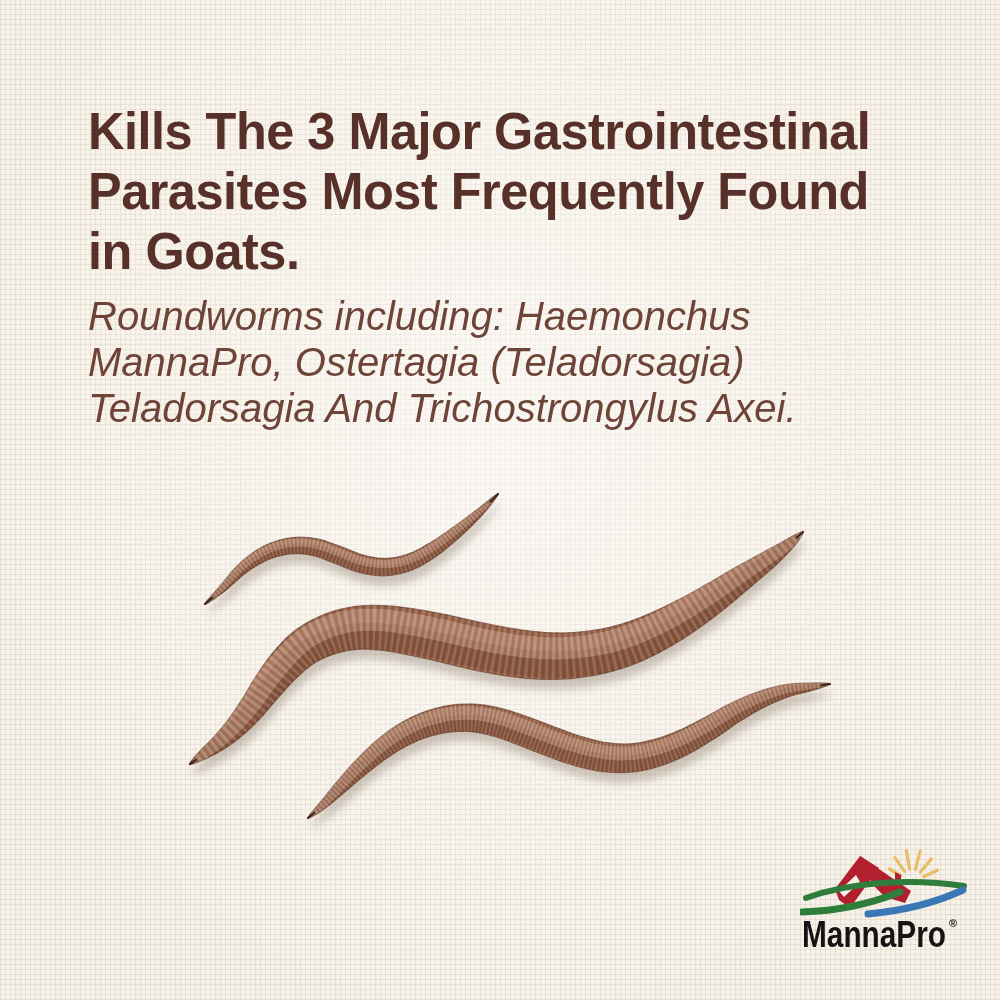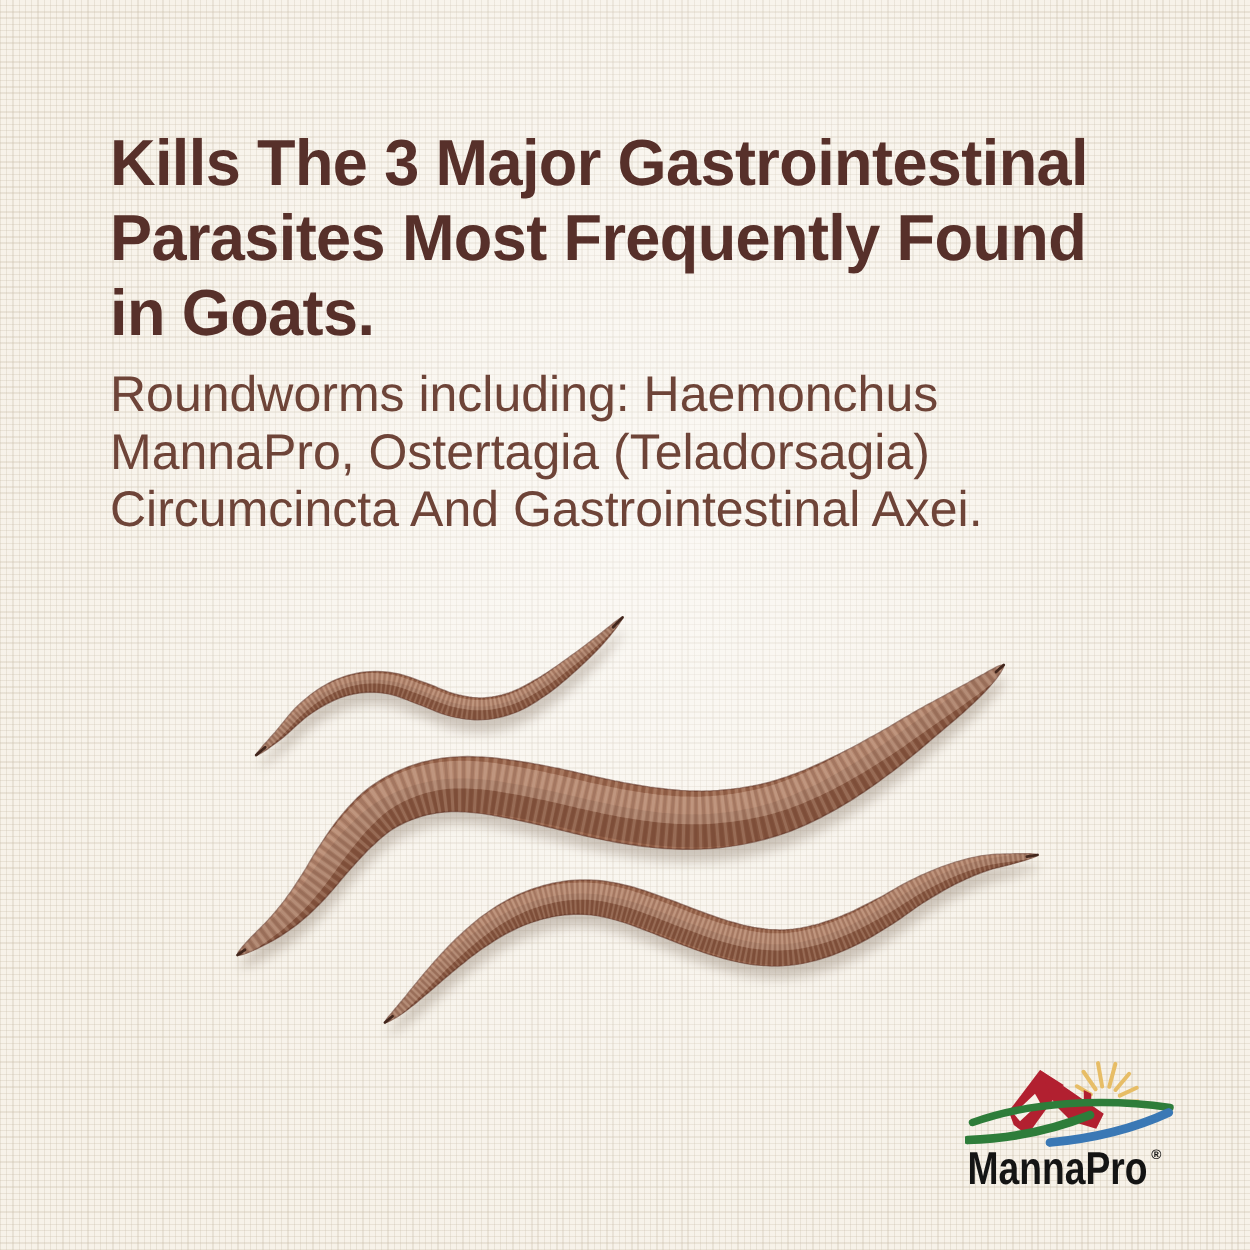--- a/index.html
+++ b/index.html
@@ -20,23 +20,24 @@
     color:var(--headline-color,#57302a);
     font-size:52px;line-height:60px;font-weight:700;
     letter-spacing:-0.5px;white-space:nowrap;
     transform:scaleX(0.97);transform-origin:0 0;
   }
   .subtext{
     position:absolute;left:88px;top:293px;
     color:var(--subtext-color,#6e4438);
     font-size:40px;line-height:46px;font-weight:400;
     white-space:nowrap;
+    font-style:italic;
   }
   .worms{position:absolute;left:0;top:0;width:1000px;height:1000px;}
-  .logo{position:absolute;left:772px;top:842px;width:170px;height:115px;}
+  .logo{position:absolute;left:800px;top:842px;width:170px;height:115px;}
   .logo svg{width:100%;height:100%;display:block;}
   .logo .ray{stroke:var(--sun-gold,#e7bd66);stroke-width:3.2;stroke-linecap:round;fill:none;}
   .logo .barn{fill:var(--barn-red,#b22030);}
   .logo .notch{fill:var(--canvas-bg,#f7f2e9);}
   .logo .green{stroke:var(--swoosh-green,#2e7d3a);fill:none;stroke-linecap:round;}
   .logo .blue{stroke:var(--swoosh-blue,#3a78b5);fill:none;stroke-linecap:round;}
   .logo text{font-family:"Liberation Sans", sans-serif;font-weight:700;fill:var(--logo-text,#141414);}
 </style>
 </head>
 <body>
@@ -45,21 +46,21 @@
 
   <div class="headline">
     <div>Kills The 3 Major Gastrointestinal</div>
     <div>Parasites Most Frequently Found</div>
     <div>in Goats.</div>
   </div>
 
   <div class="subtext">
     <div>Roundworms including: Haemonchus</div>
     <div>MannaPro, Ostertagia (Teladorsagia)</div>
-    <div>Circumcincta And Gastrointestinal Axei.</div>
+    <div>Teladorsagia And Trichostrongylus Axei.</div>
   </div>
 
   <svg class="worms" id="worms-svg" viewBox="0 0 1000 1000">
     <defs>
       <filter id="soft-blur" x="-30%" y="-30%" width="160%" height="160%">
         <feGaussianBlur stdDeviation="4.5"></feGaussianBlur>
       </filter>
     </defs>
   <g>
         <path d="M205.0,604.0L206.8,603.4L208.8,602.4L211.0,601.0L213.6,599.4L216.2,597.6L219.0,595.6L221.7,593.6L224.4,591.5L227.1,589.3L229.9,586.9L232.7,584.3L235.5,581.7L238.4,579.2L241.2,576.7L243.9,574.4L246.6,572.4L249.4,570.4L252.2,568.5L255.0,566.7L257.9,565.0L260.7,563.4L263.5,562.0L266.3,560.6L269.0,559.4L271.8,558.3L274.5,557.4L277.3,556.5L280.1,555.8L282.8,555.2L285.6,554.7L288.3,554.2L291.0,554.0L293.6,553.8L296.3,553.7L298.9,553.7L301.6,553.9L304.3,554.1L307.0,554.5L309.7,554.9L312.3,555.4L314.9,556.1L317.5,556.8L320.2,557.8L323.0,558.8L325.9,559.9L328.8,561.1L331.9,562.3L334.9,563.4L337.8,564.5L340.6,565.6L343.6,566.9L346.6,568.1L349.7,569.4L353.0,570.6L356.3,571.7L359.7,572.7L363.0,573.5L366.2,574.1L369.5,574.7L372.8,575.2L376.2,575.5L379.5,575.8L382.9,575.8L386.3,575.7L389.7,575.5L393.1,575.1L396.4,574.5L399.7,573.8L403.0,573.0L406.3,572.0L409.6,570.9L412.9,569.7L416.2,568.3L419.5,566.7L422.6,565.0L425.8,563.1L428.9,561.2L431.9,559.2L435.0,557.2L438.0,555.1L441.0,552.9L444.1,550.5L447.1,548.1L450.1,545.6L453.1,543.1L456.0,540.6L458.9,538.0L461.6,535.5L464.4,533.0L467.2,530.4L469.9,527.8L472.6,525.2L475.2,522.5L477.7,519.9L480.2,517.3L482.6,514.7L484.9,512.1L487.4,509.2L489.7,506.3L492.0,503.4L494.0,500.7L495.8,498.1L497.2,495.9L498.0,494.0L498.0,494.0L496.1,494.8L493.9,496.3L491.4,498.1L488.8,500.2L485.9,502.5L483.0,504.8L480.2,507.1L477.4,509.3L474.7,511.3L471.9,513.5L469.1,515.6L466.2,517.8L463.3,520.0L460.3,522.2L457.3,524.3L454.4,526.5L451.3,528.6L448.3,530.8L445.2,533.0L442.1,535.1L439.0,537.2L436.0,539.2L433.0,541.1L430.0,542.9L427.0,544.6L424.1,546.3L421.1,548.0L418.2,549.5L415.4,550.9L412.5,552.2L409.8,553.3L407.1,554.3L404.4,555.2L401.7,556.0L399.0,556.6L396.3,557.2L393.6,557.6L390.9,557.9L388.3,558.2L385.7,558.3L383.1,558.3L380.5,558.1L377.8,557.9L375.2,557.6L372.5,557.1L369.8,556.6L367.0,556.0L364.3,555.3L361.7,554.6L359.0,553.7L356.3,552.6L353.4,551.5L350.4,550.3L347.4,549.0L344.2,547.8L341.1,546.6L338.1,545.5L335.2,544.5L332.1,543.3L329.0,542.2L325.8,541.1L322.5,540.1L319.1,539.2L315.7,538.6L312.3,538.0L309.0,537.6L305.7,537.4L302.4,537.2L299.1,537.2L295.7,537.3L292.4,537.6L289.0,538.0L285.7,538.6L282.4,539.3L279.1,540.2L275.8,541.2L272.6,542.3L269.3,543.6L266.1,545.0L263.0,546.6L259.9,548.3L256.8,550.1L253.7,552.1L250.8,554.2L247.8,556.4L245.0,558.8L242.2,561.1L239.4,563.6L236.6,566.3L233.9,569.2L231.3,572.2L228.7,575.3L226.3,578.3L224.0,581.2L221.7,583.9L219.6,586.5L217.4,588.9L215.2,591.4L213.0,593.9L210.8,596.2L208.9,598.5L207.2,600.5L205.8,602.3L205.0,604.0Z" fill="#857565" opacity="0.38" filter="url(#soft-blur)" transform="translate(2,10)"></path>

